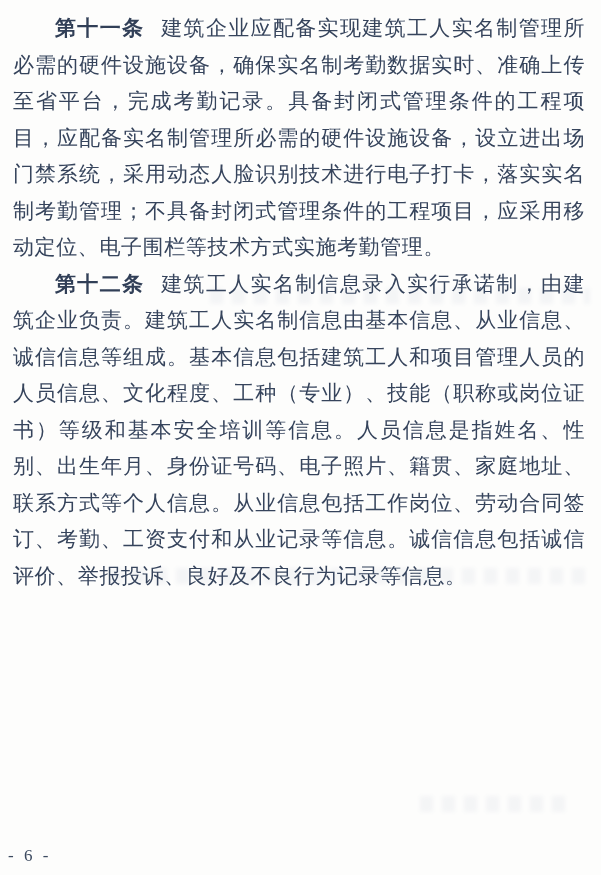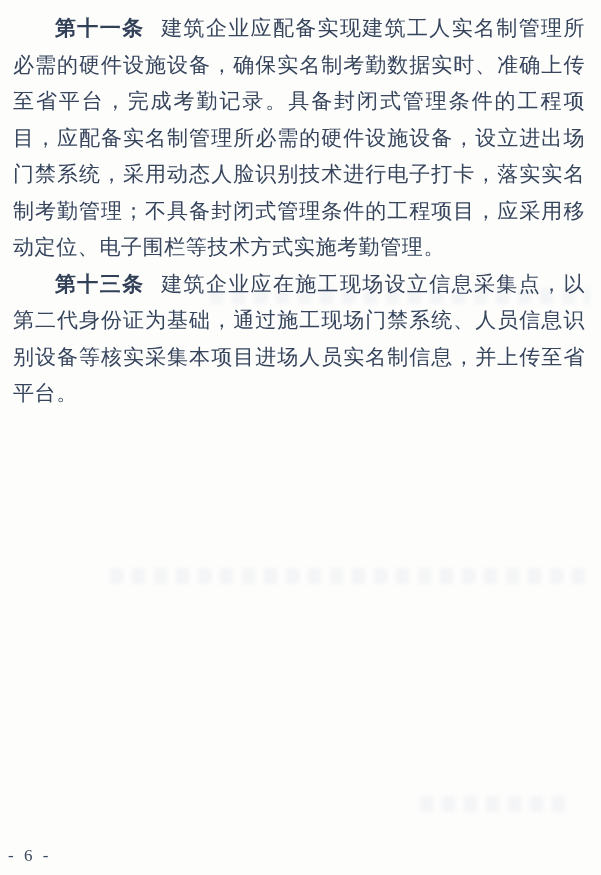--- a/index.html
+++ b/index.html
@@ -73,22 +73,22 @@
 </style>
 </head>
 <body>
 
 <div class="page">
 
   <div class="text-block">
 
     <p class="para"><span class="heading">第十一条</span><span>建筑企业应配备实现建筑工人实名制管理所必需的硬件设施设备，确保实名制考勤数据实时、准确上传至省平台，完成考勤记录。具备封闭式管理条件的工程项目，应配备实名制管理所必需的硬件设施设备，设立进出场门禁系统，采用动态人脸识别技术进行电子打卡，落实实名制考勤管理；不具备封闭式管理条件的工程项目，应采用移动定位、电子围栏等技术方式实施考勤管理。</span></p>
 
+    <p class="para"><span class="heading">第十二条</span><span>建筑工人实名制信息录入实行承诺制，由建筑企业负责。建筑工人实名制信息由基本信息、从业信息、诚信信息等组成。基本信息包括建筑工人和项目管理人员的人员信息、文化程度、工种（专业）、技能（职称或岗位证书）等级和基本安全培训等信息。人员信息是指姓名、性别、出生年月、身份证号码、电子照片、籍贯、家庭地址、联系方式等个人信息。从业信息包括工作岗位、劳动合同签订、考勤、工资支付和从业记录等信息。诚信信息包括诚信评价、举报投诉、良好及不良行为记录等信息。</span></p>
 
-    <p class="para"><span class="heading">第十三条</span><span>建筑企业应在施工现场设立信息采集点，以第二代身份证为基础，通过施工现场门禁系统、人员信息识别设备等核实采集本项目进场人员实名制信息，并上传至省平台。</span></p>
 
 
   </div>
 
   <div class="ghost ghost-1"></div>
   <div class="ghost ghost-2"></div>
   <div class="ghost ghost-3"></div>
 
   <div class="page-number">- 6 -</div>
 

